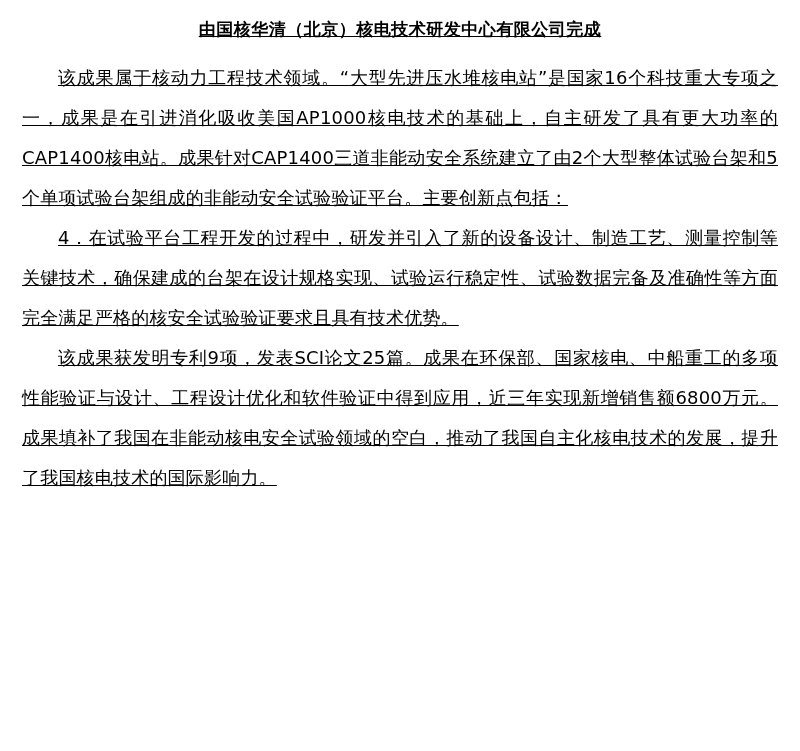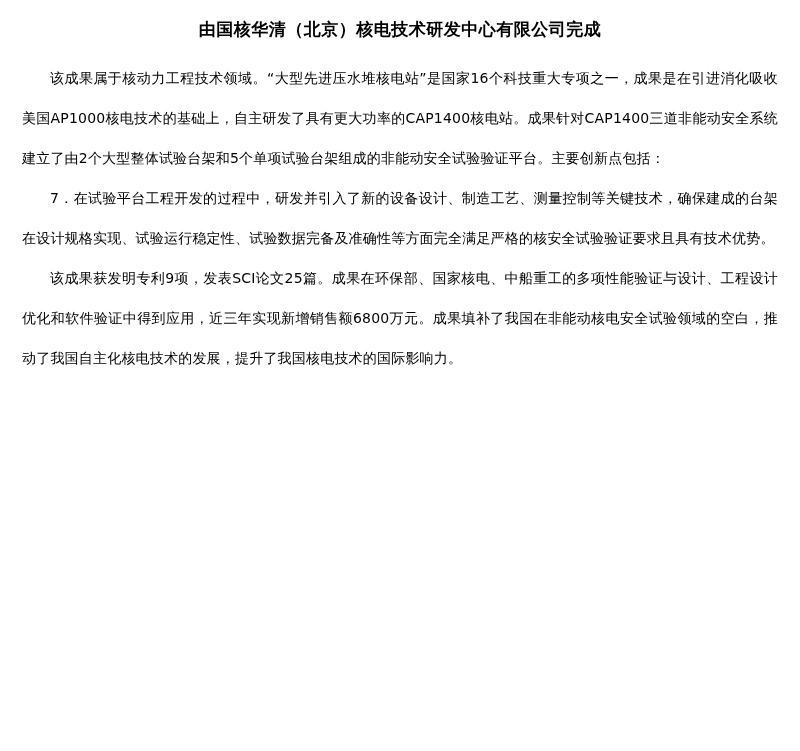--- a/index.html
+++ b/index.html
@@ -13,43 +13,44 @@
     font-family: "DejaVu Sans", "Liberation Sans", sans-serif;
     color: #000000;
     overflow: hidden;
   }
   .page {
     width: 800px;
     height: 751px;
     box-sizing: border-box;
     padding: 8px 22px 0 22px;
     position: relative;
+    text-decoration: underline;
   }
   .doc-title {
     text-align: center;
     font-weight: bold;
     font-size: 17px;
     line-height: 30px;
     letter-spacing: 0.5px;
     margin: 6px 0 14px 0;
   }
   .para {
-    font-size: 14px;
+    font-size: 18px;
     line-height: 40px;
     text-align: justify;
     text-align-last: left;
     text-justify: inter-ideograph;
     margin: 0;
     letter-spacing: 0.2px;
   }
   .para.indent {
     text-indent: 2em;
   }
 </style>
 </head>
 <body>
 
 <div class="page">
   <div class="doc-title">由国核华清（北京）核电技术研发中心有限公司完成</div>
   <p class="para indent">该成果属于核动力工程技术领域。“大型先进压水堆核电站”是国家16个科技重大专项之一，成果是在引进消化吸收美国AP1000核电技术的基础上，自主研发了具有更大功率的CAP1400核电站。成果针对CAP1400三道非能动安全系统建立了由2个大型整体试验台架和5个单项试验台架组成的非能动安全试验验证平台。主要创新点包括：</p>
-  <p class="para indent">7．在试验平台工程开发的过程中，研发并引入了新的设备设计、制造工艺、测量控制等关键技术，确保建成的台架在设计规格实现、试验运行稳定性、试验数据完备及准确性等方面完全满足严格的核安全试验验证要求且具有技术优势。</p>
+  <p class="para indent">4．在试验平台工程开发的过程中，研发并引入了新的设备设计、制造工艺、测量控制等关键技术，确保建成的台架在设计规格实现、试验运行稳定性、试验数据完备及准确性等方面完全满足严格的核安全试验验证要求且具有技术优势。</p>
   <p class="para indent">该成果获发明专利9项，发表SCI论文25篇。成果在环保部、国家核电、中船重工的多项性能验证与设计、工程设计优化和软件验证中得到应用，近三年实现新增销售额6800万元。成果填补了我国在非能动核电安全试验领域的空白，推动了我国自主化核电技术的发展，提升了我国核电技术的国际影响力。</p>
 </div>
 
 </body></html>

